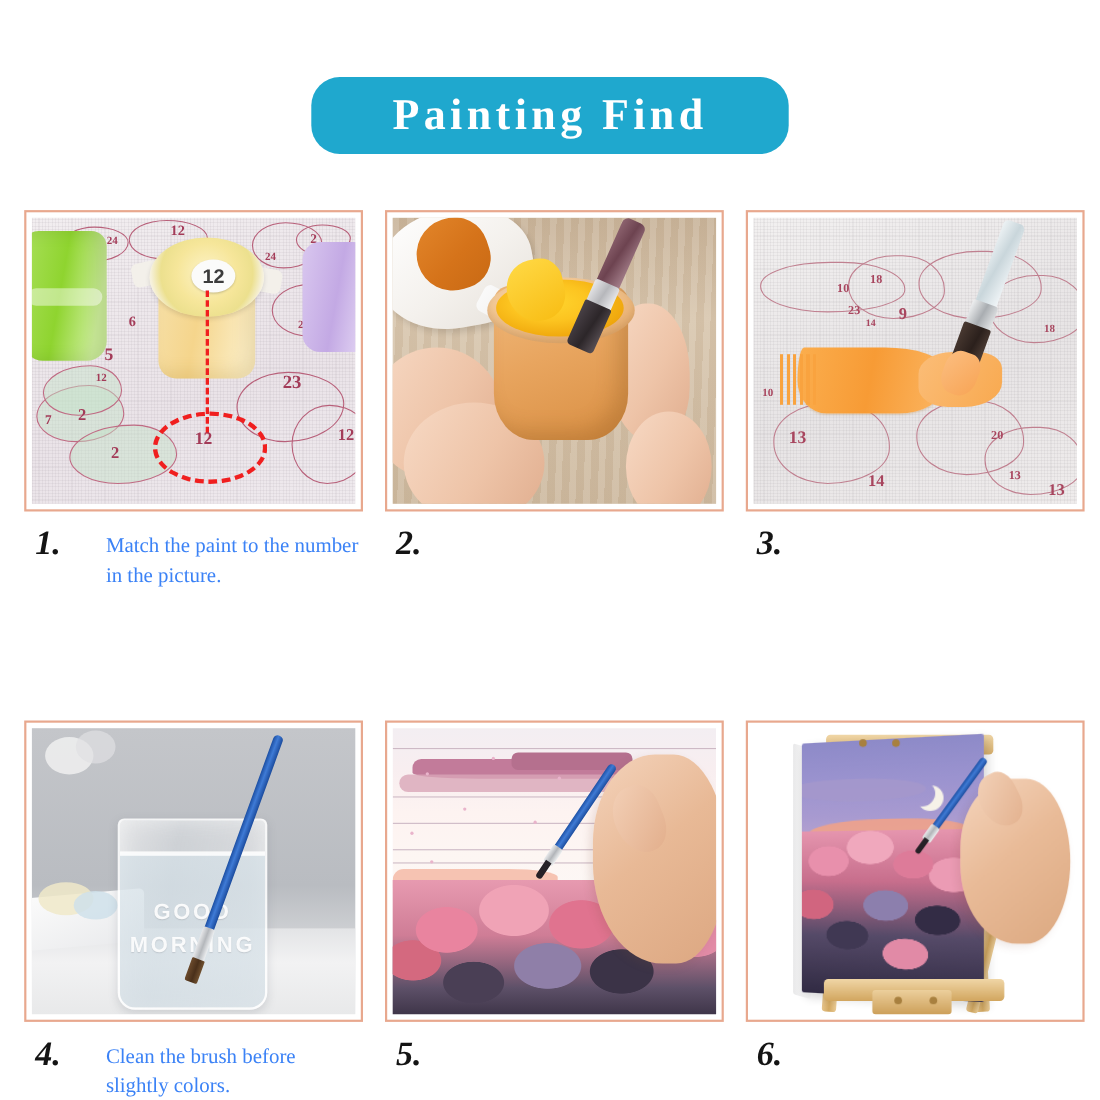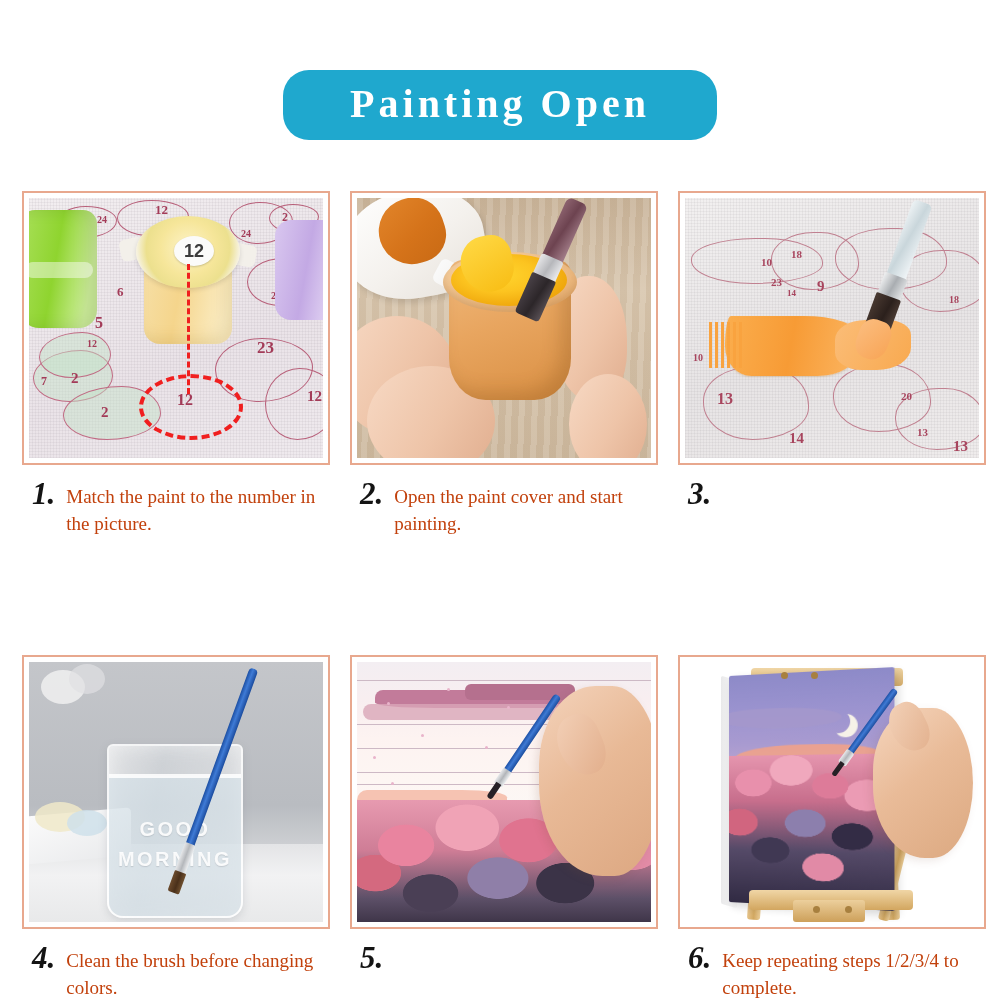--- a/index.html
+++ b/index.html
@@ -73,22 +73,23 @@
     line-height:26px;
     color:#141414;
     padding-right:11px;
     flex:0 0 auto;
     white-space:nowrap;
   }
   .cap-txt{
     font-family:"Liberation Serif", serif;
     font-size:19px;
     line-height:27px;
-    color:#c2410c;
+    color:#3b82f6;
     padding-top:2px;
+    margin-left:30px;
   }
 
   
   .p1{background:#efe9ec;}
   .p1 .canvas-bg{
     position:absolute;inset:0;
     background:
       repeating-linear-gradient(0deg,rgba(150,140,150,.10) 0 1px,transparent 1px 3px),
       repeating-linear-gradient(90deg,rgba(150,140,150,.10) 0 1px,transparent 1px 3px),
       linear-gradient(160deg,#f2eef0 0%,#eae3e8 60%,#efeaee 100%);
@@ -476,21 +477,21 @@
   }
   .p6 .b-handle{position:absolute;left:3px;top:0;width:7px;height:82px;background:linear-gradient(90deg,#1d51a6,#3f7ad4 45%,#1c4d9e);border-radius:4px;}
   .p6 .b-ferrule{position:absolute;left:2px;top:76px;width:9px;height:16px;background:linear-gradient(90deg,#e9eaec,#b2b5b9 50%,#eef0f1);border-radius:2px;}
   .p6 .b-tip{position:absolute;left:4px;top:90px;width:5px;height:16px;background:#262026;border-radius:0 0 3px 3px;}
 </style>
 </head>
 <body>
 
 <div class="title-wrap">
   <div class="title-pill">
-    <span class="title-text">Painting Open</span>
+    <span class="title-text">Painting Find</span>
   </div>
 </div>
 
 <div class="grid">
 
   <div class="cell">
     <div class="photo-frame">
       <div class="photo p1">
         <div class="canvas-bg"></div>
 
@@ -566,21 +567,20 @@
 
         <div class="brush">
           <div class="brush-handle"></div>
           <div class="brush-ferrule"></div>
           <div class="brush-tip"></div>
         </div>
       </div>
     </div>
     <div class="caption">
       <span class="cap-num">2.</span>
-      <span class="cap-txt">Open the paint cover and start painting.</span>
     </div>
   </div>
 
   <div class="cell">
     <div class="photo-frame">
       <div class="photo p3">
         <div class="canvas-bg"></div>
 
         <div class="shape" style="left:6px;top:40px;width:130px;height:44px;"></div>
         <div class="shape" style="left:86px;top:34px;width:86px;height:56px;"></div>
@@ -645,21 +645,21 @@
 
         <div class="brush">
           <div class="b-handle"></div>
           <div class="b-ferrule"></div>
           <div class="b-tip"></div>
         </div>
       </div>
     </div>
     <div class="caption">
       <span class="cap-num">4.</span>
-      <span class="cap-txt">Clean the brush before changing colors.</span>
+      <span class="cap-txt">Clean the brush before slightly colors.</span>
     </div>
   </div>
 
   <div class="cell">
     <div class="photo-frame">
       <div class="photo p5">
         <div class="sky"></div>
 
         <div class="outline" style="top:18px;"></div>
         <div class="outline" style="top:62px;"></div>
@@ -729,17 +729,16 @@
         <div class="thumb"></div>
         <div class="brush">
           <div class="b-handle"></div>
           <div class="b-ferrule"></div>
           <div class="b-tip"></div>
         </div>
       </div>
     </div>
     <div class="caption">
       <span class="cap-num">6.</span>
-      <span class="cap-txt">Keep repeating steps 1/2/3/4 to complete.</span>
     </div>
   </div>
 
 </div>
 
 </body></html>

